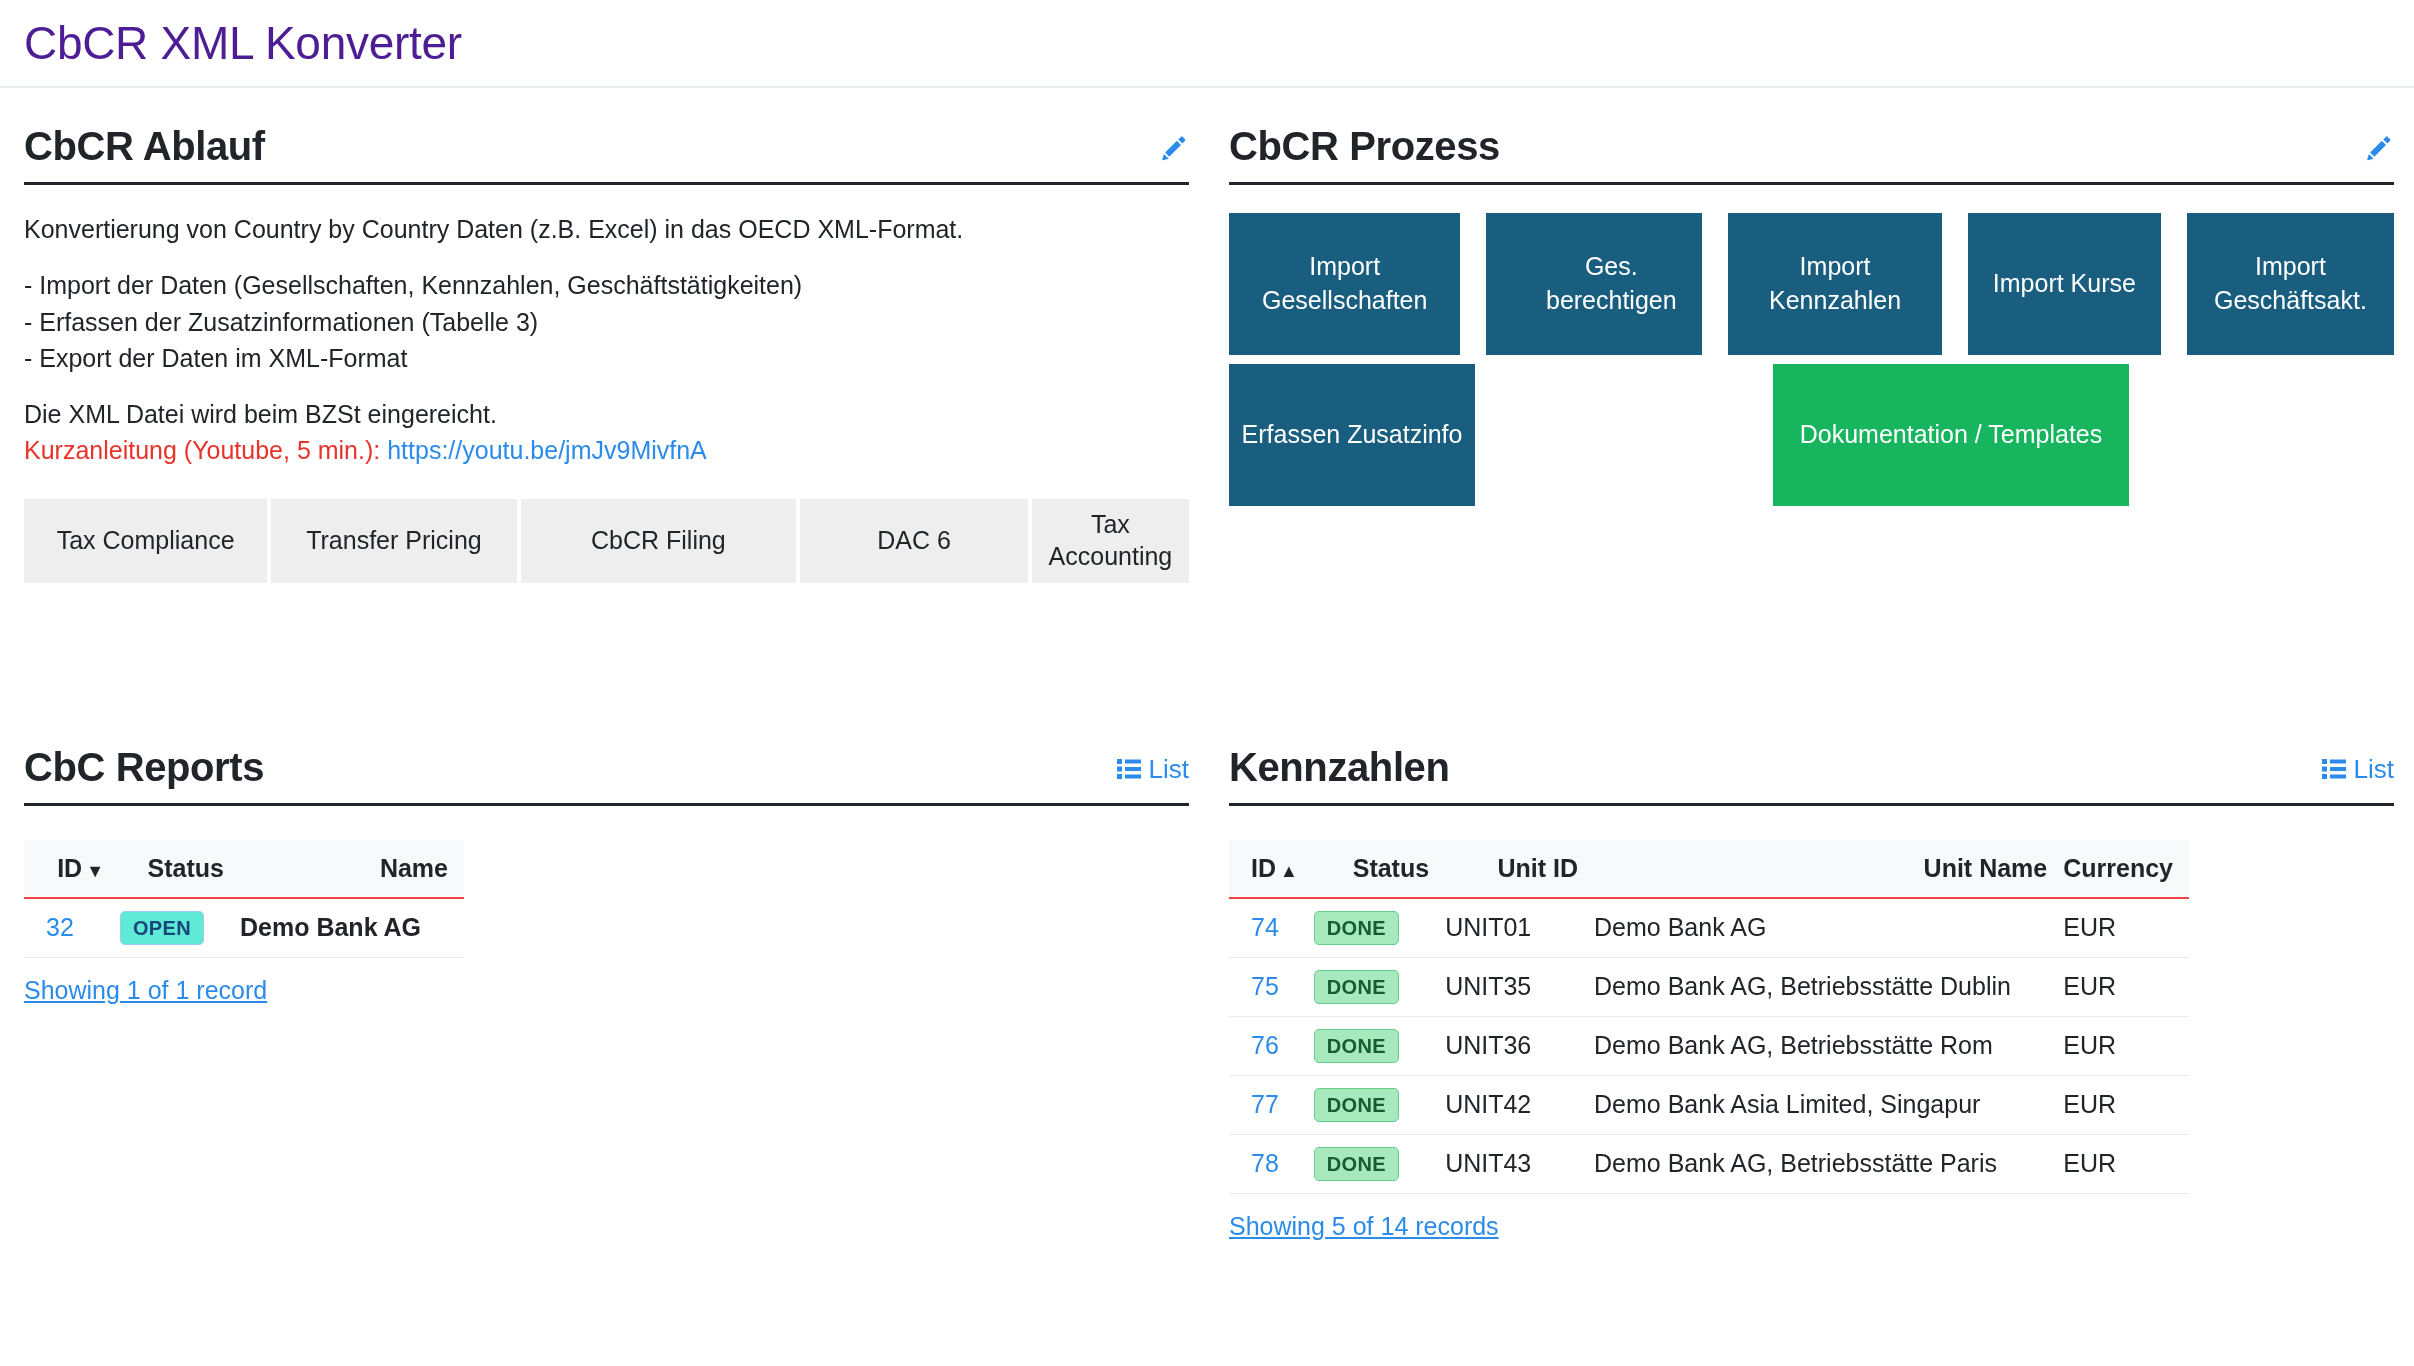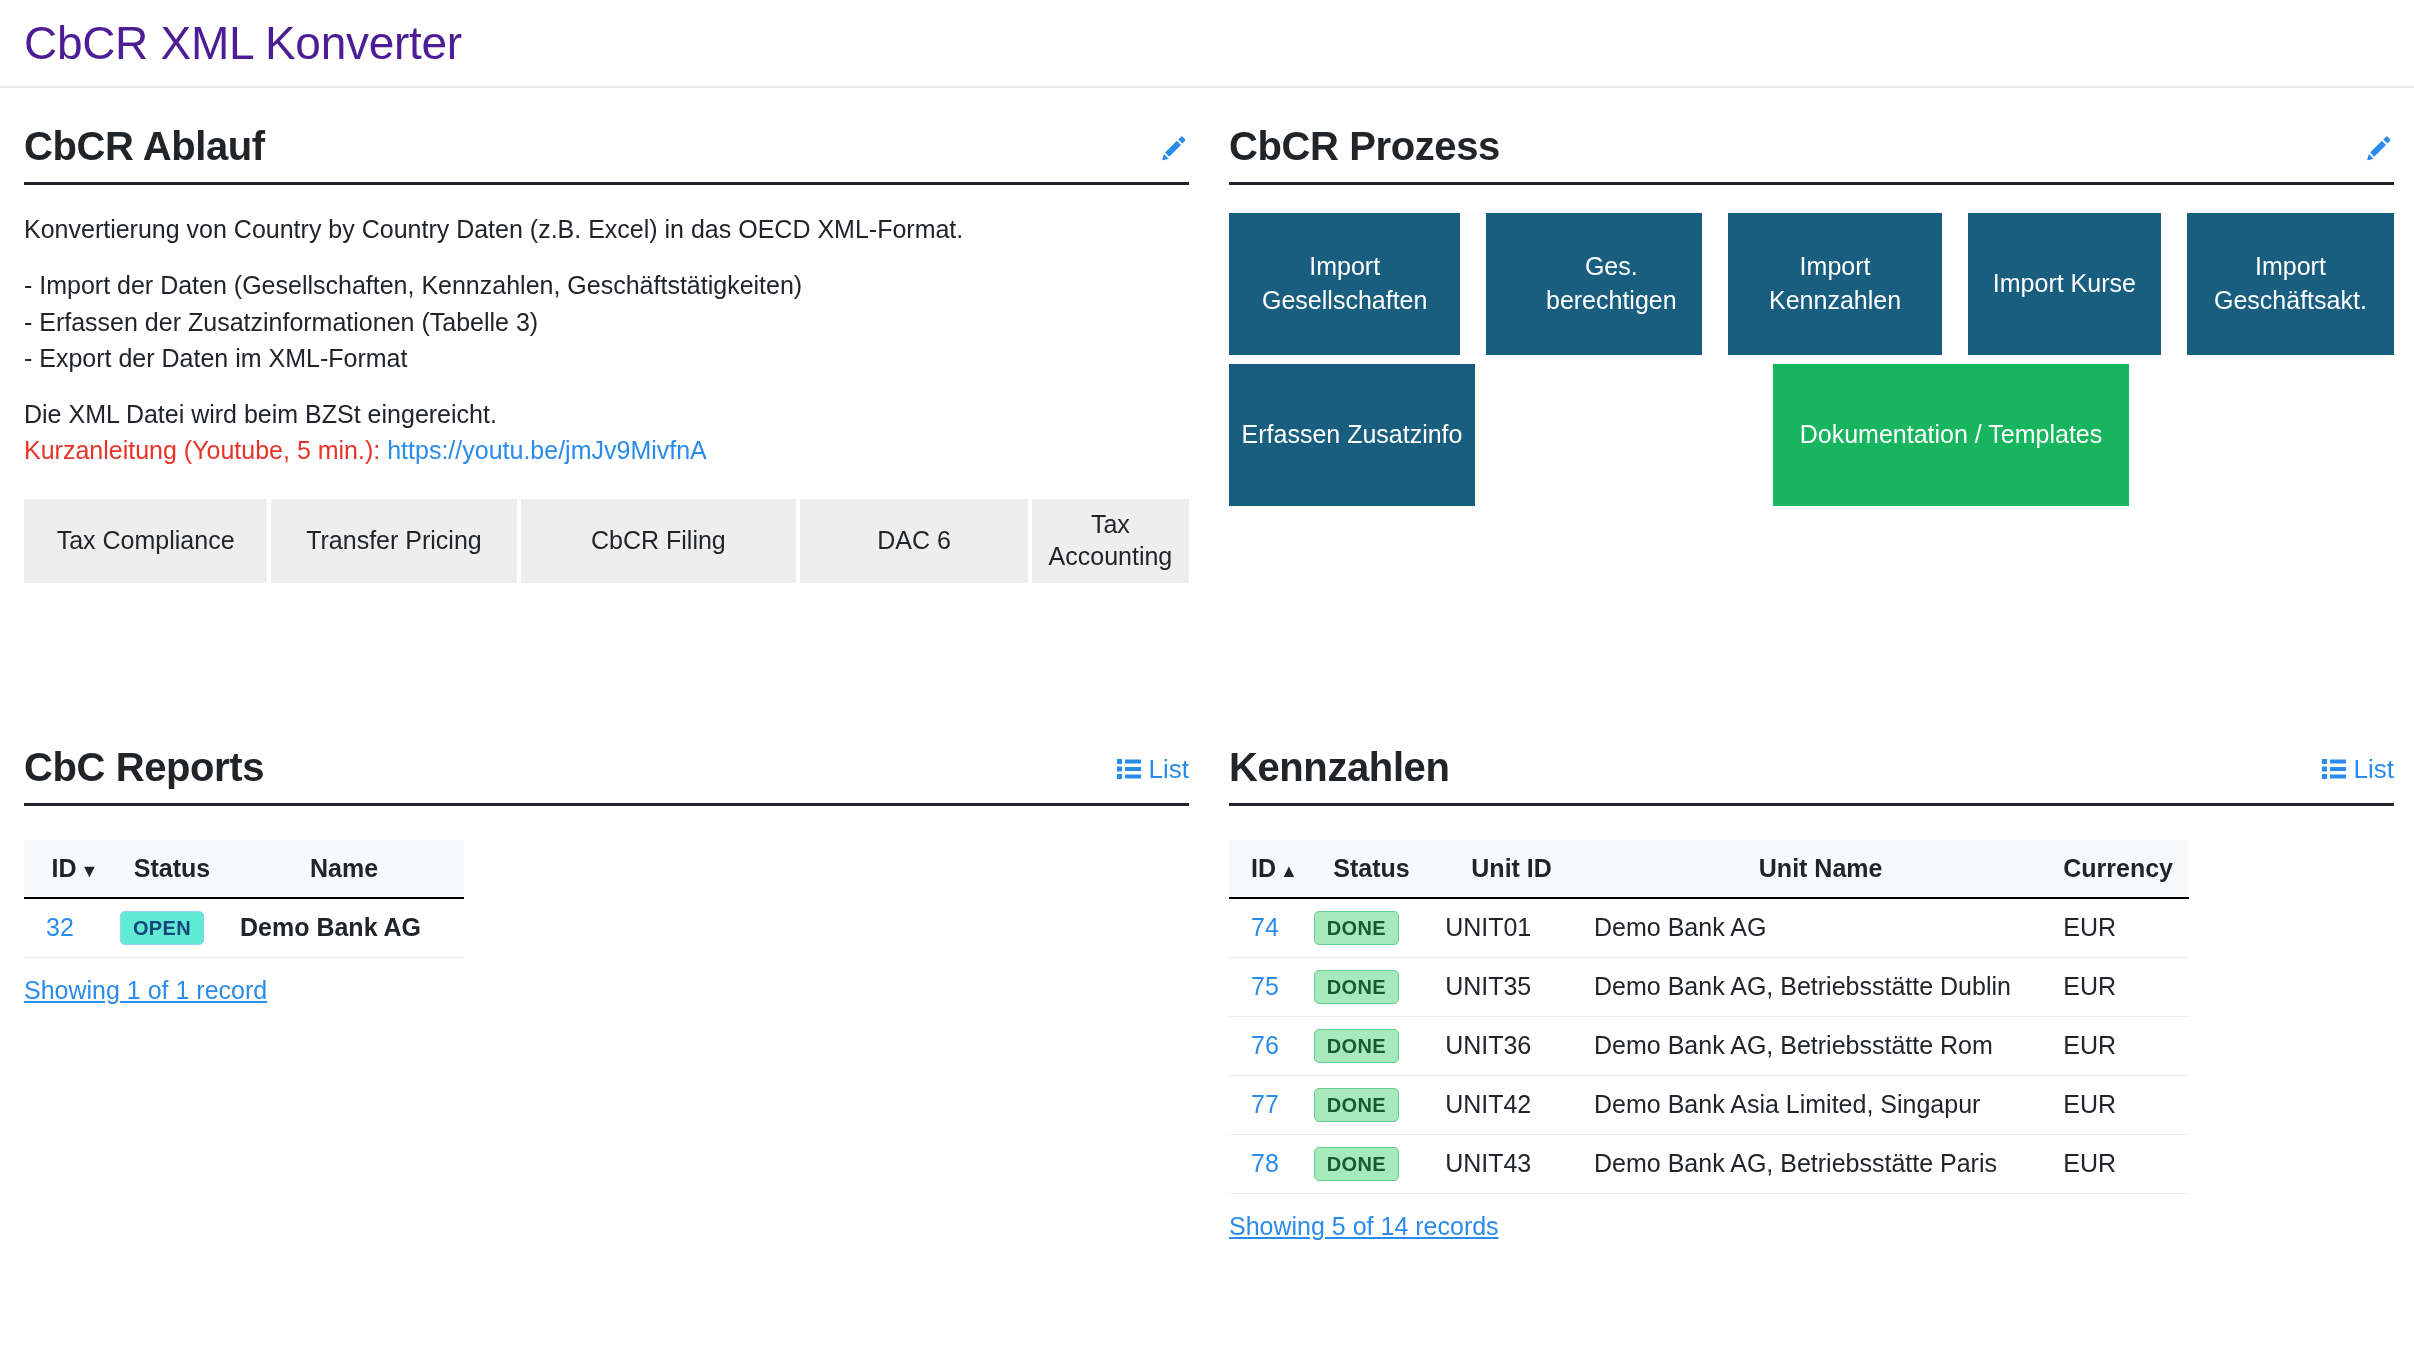--- a/index.html
+++ b/index.html
@@ -180,23 +180,23 @@
 
   
   .table-wrap { margin-top: 34px; }
   table.grid {
     border-collapse: collapse;
     font-size: 25px;
   }
   table.grid thead th {
     background: #f8f9fa;
     font-weight: bold;
-    text-align: center;
+    text-align: right;
     padding: 14px 16px 14px 0;
-    border-bottom: 2px solid #000000;
+    border-bottom: 2px solid #ef4444;
     white-space: nowrap;
     color: #212529;
   }
   table.grid thead th.first { padding-left: 22px; }
   table.grid tbody td {
     padding: 12px 16px 12px 0;
     border-bottom: 1px solid #e9ecef;
     vertical-align: middle;
     white-space: nowrap;
   }

